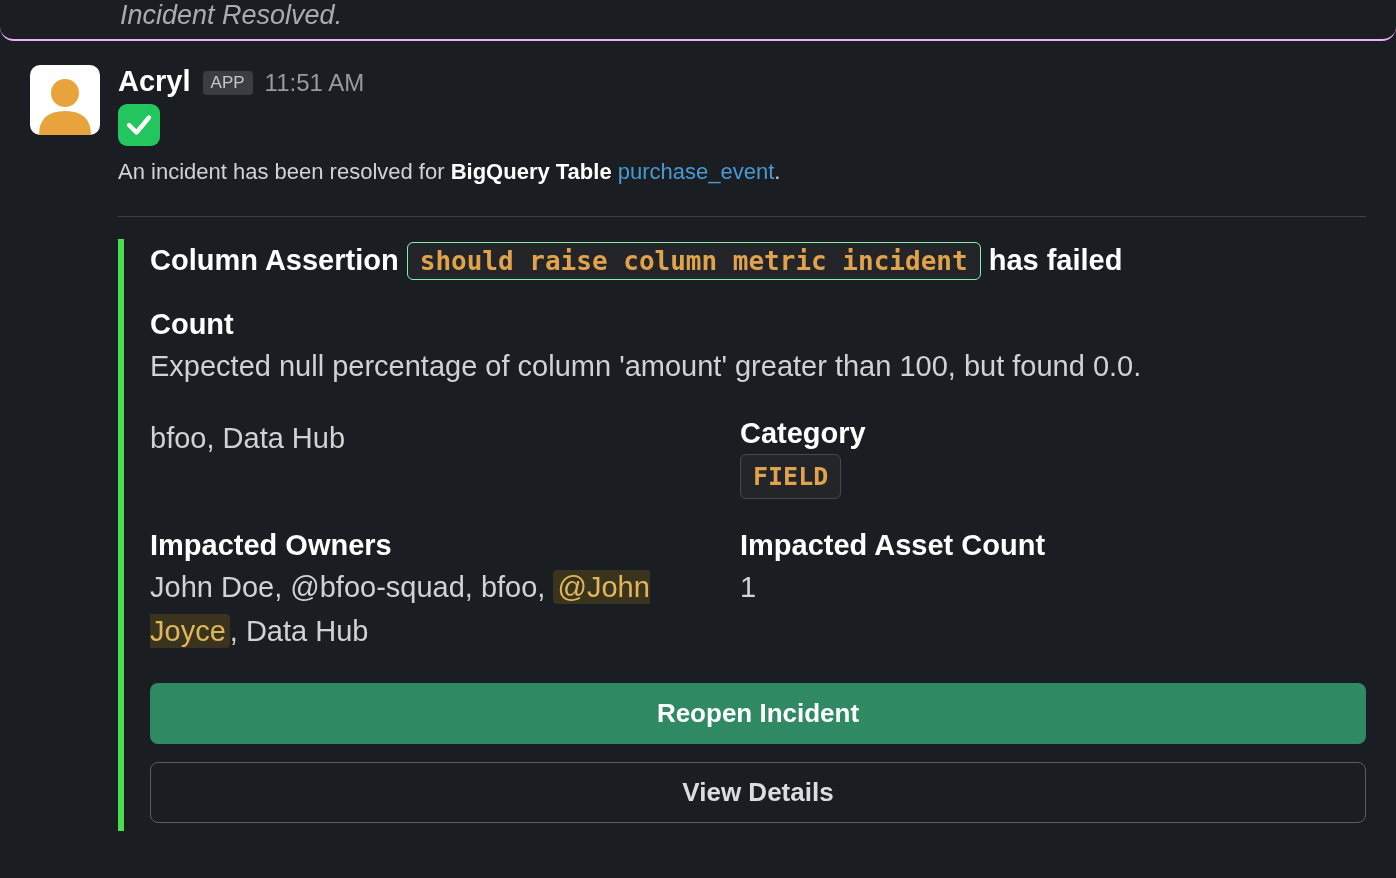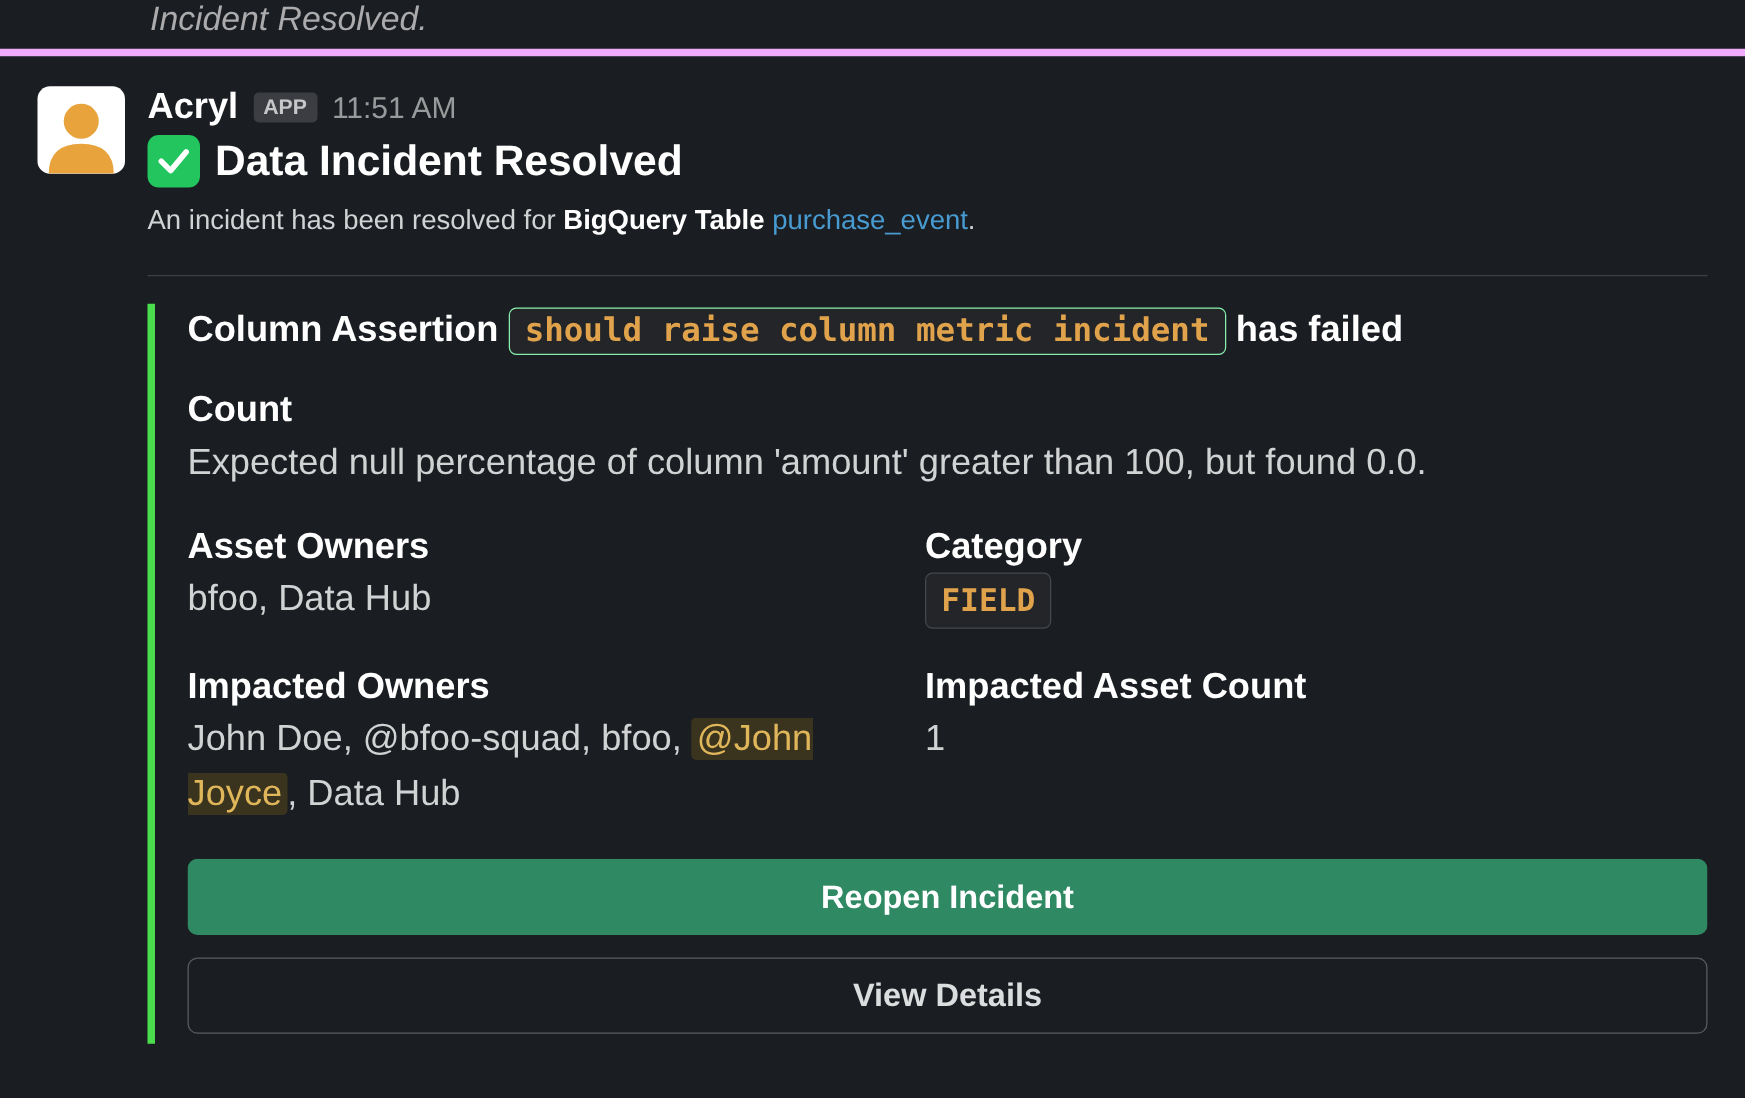--- a/index.html
+++ b/index.html
@@ -9,21 +9,22 @@
     color: #d1d2d3;
     width: 1396px;
     height: 878px;
     overflow: hidden;
   }
   .top-crumb {
     padding: 0 0 8px 120px;
     font-size: 27px;
     font-style: italic;
     color: #ababad;
-    border-bottom: 6px solid #f0abfc;
+    border-bottom: 2px solid #f0abfc;
+    border-radius: 14px;
   }
   .message {
     display: flex;
     padding: 24px 30px;
     gap: 18px;
   }
   .avatar {
     width: 70px;
     height: 70px;
     border-radius: 10px;
@@ -44,21 +45,21 @@
   }
   .sender {
     font-weight: 900;
     font-size: 29px;
     color: #ffffff;
   }
   .app-badge {
     background: #3b3d42;
     color: #c6c7c8;
     font-size: 17px;
-    font-weight: 700;
+    font-weight: 400;
     padding: 2px 8px;
     border-radius: 4px;
     position: relative;
     top: -3px;
   }
   .timestamp {
     color: #989a9b;
     font-size: 24px;
   }
   .title-line {
@@ -213,21 +214,20 @@
       <span class="app-badge">APP</span>
       <span class="timestamp">11:51 AM</span>
     </div>
 
     <div class="title-line">
       <span class="check-emoji">
         <svg width="30" height="30" viewBox="0 0 24 24">
             <path d="M4 12 L10 18 L20 6" stroke="#ffffff" stroke-width="3.5" fill="none" stroke-linecap="round" stroke-linejoin="round"></path>
           </svg>
       </span>
-      <span class="title-text">Data Incident Resolved</span>
     </div>
 
     <div class="body-text">
       <span>An incident has been resolved for </span><span class="bold">BigQuery Table </span><span class="link">purchase_event</span><span>.</span>
     </div>
 
 
     <hr class="hr">
 
     <div class="assertion-block">
@@ -236,21 +236,20 @@
         <span>Column Assertion </span><span class="code-inline">should raise column metric incident</span><span> has failed</span>
       </div>
 
       <div class="reason-block">
         <div class="section-label">Count</div>
         <div class="section-value">Expected null percentage of column 'amount' greater than 100, but found 0.0.</div>
       </div>
 
       <div class="grid">
         <div>
-          <div class="section-label">Asset Owners</div>
           <div class="section-value">bfoo, Data Hub</div>
         </div>
         <div>
           <div class="section-label">Category</div>
           <div class="section-value"><span class="tag">FIELD</span></div>
         </div>
         <div>
           <div class="section-label">Impacted Owners</div>
           <div class="section-value">
             <span>John Doe, @bfoo-squad, bfoo, </span><span class="mention">@John Joyce</span><span>, Data Hub</span>

